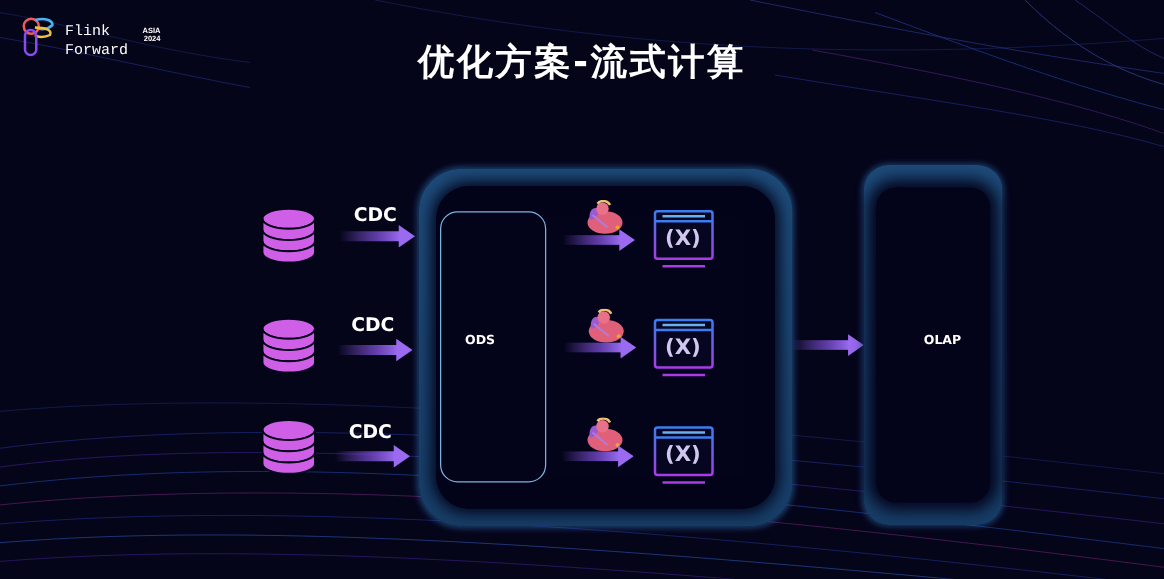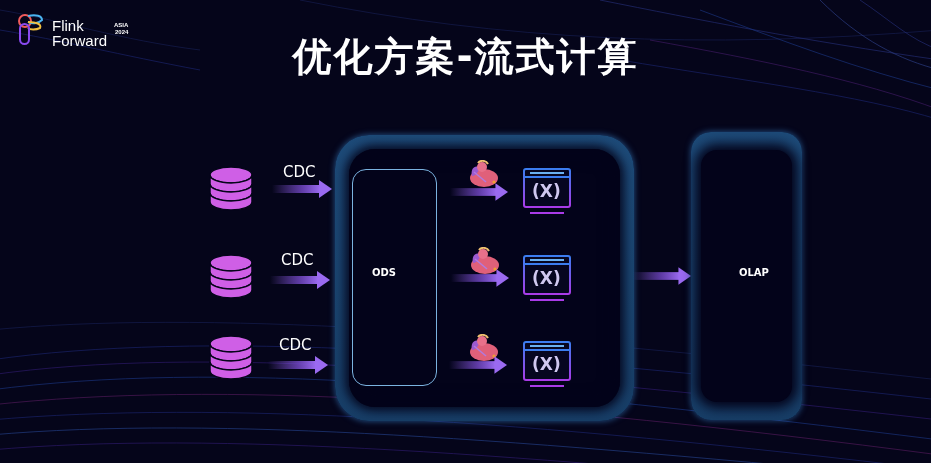--- a/index.html
+++ b/index.html
@@ -1,24 +1,24 @@
 <!DOCTYPE html>
 <html><head>
 <meta charset="utf-8">
 <style>
   html,body{margin:0;padding:0;}
   body{width:931px;height:463px;overflow:hidden;background:#05051a;font-family:"DejaVu Sans","Liberation Sans",sans-serif;position:relative;}
   .bg{position:absolute;left:0;top:0;width:931px;height:463px;}
   .logo{position:absolute;left:16px;top:10px;width:120px;height:36px;}
-  .logo-text{position:absolute;left:36px;top:8px;color:#ffffff;font-size:15px;line-height:15px;font-family:Liberation Sans, sans-serif;}
+  .logo-text{position:absolute;left:36px;top:8px;color:#ffffff;font-size:12px;line-height:15px;font-family:Liberation Mono, monospace;}
   .logo-text span{display:block;}
   .logo-badge{position:absolute;left:98px;top:12px;color:#ffffff;font-size:6px;line-height:7px;font-weight:bold;font-family:"Liberation Sans",sans-serif;text-align:right;}
-  .title{position:absolute;left:0;width:931px;top:30px;text-align:center;color:#ffffff;font-size:39px;font-weight:bold;letter-spacing:2px;}
+  .title{position:absolute;left:0;width:931px;top:30px;text-align:center;color:#ffffff;font-size:29px;font-weight:bold;letter-spacing:2px;}
   .db{position:absolute;width:46px;height:50px;}
-  .cdc{position:absolute;color:#ffffff;font-weight:normal;font-size:15px;font-family:"DejaVu Sans",sans-serif;}
+  .cdc{position:absolute;color:#ffffff;font-weight:bold;font-size:15px;font-family:"DejaVu Sans",sans-serif;}
   .arrow{position:absolute;height:18px;}
   .box-outer{position:absolute;left:335px;top:135px;width:299px;height:286px;border-radius:34px;background:linear-gradient(180deg,#1d4a78,#173d66);box-shadow:0 0 6px rgba(60,140,220,.6);}
   .box-outer .inner{position:absolute;left:14px;top:14px;right:14px;bottom:14px;border-radius:26px;background:#03031a;box-shadow:0 0 14px 8px #03031a inset, 0 0 10px 4px rgba(3,3,26,.9);}
   .ods{position:absolute;left:352px;top:169px;width:83px;height:215px;border:1.5px solid #7bb3e0;border-radius:14px;background:#03031a;}
   .label{position:absolute;color:#ffffff;font-weight:bold;font-size:10px;}
   .olap-outer{position:absolute;left:691px;top:132px;width:111px;height:288px;border-radius:20px;background:linear-gradient(180deg,#1d4a78,#173d66);box-shadow:0 0 6px rgba(60,140,220,.6);}
   .olap-outer .inner{position:absolute;left:10px;top:18px;right:10px;bottom:18px;border-radius:16px;background:#03031a;box-shadow:0 0 12px 6px #03031a;}
   .squirrel{position:absolute;width:34px;height:28px;}
   .win{position:absolute;width:50px;height:50px;}
 </style>

